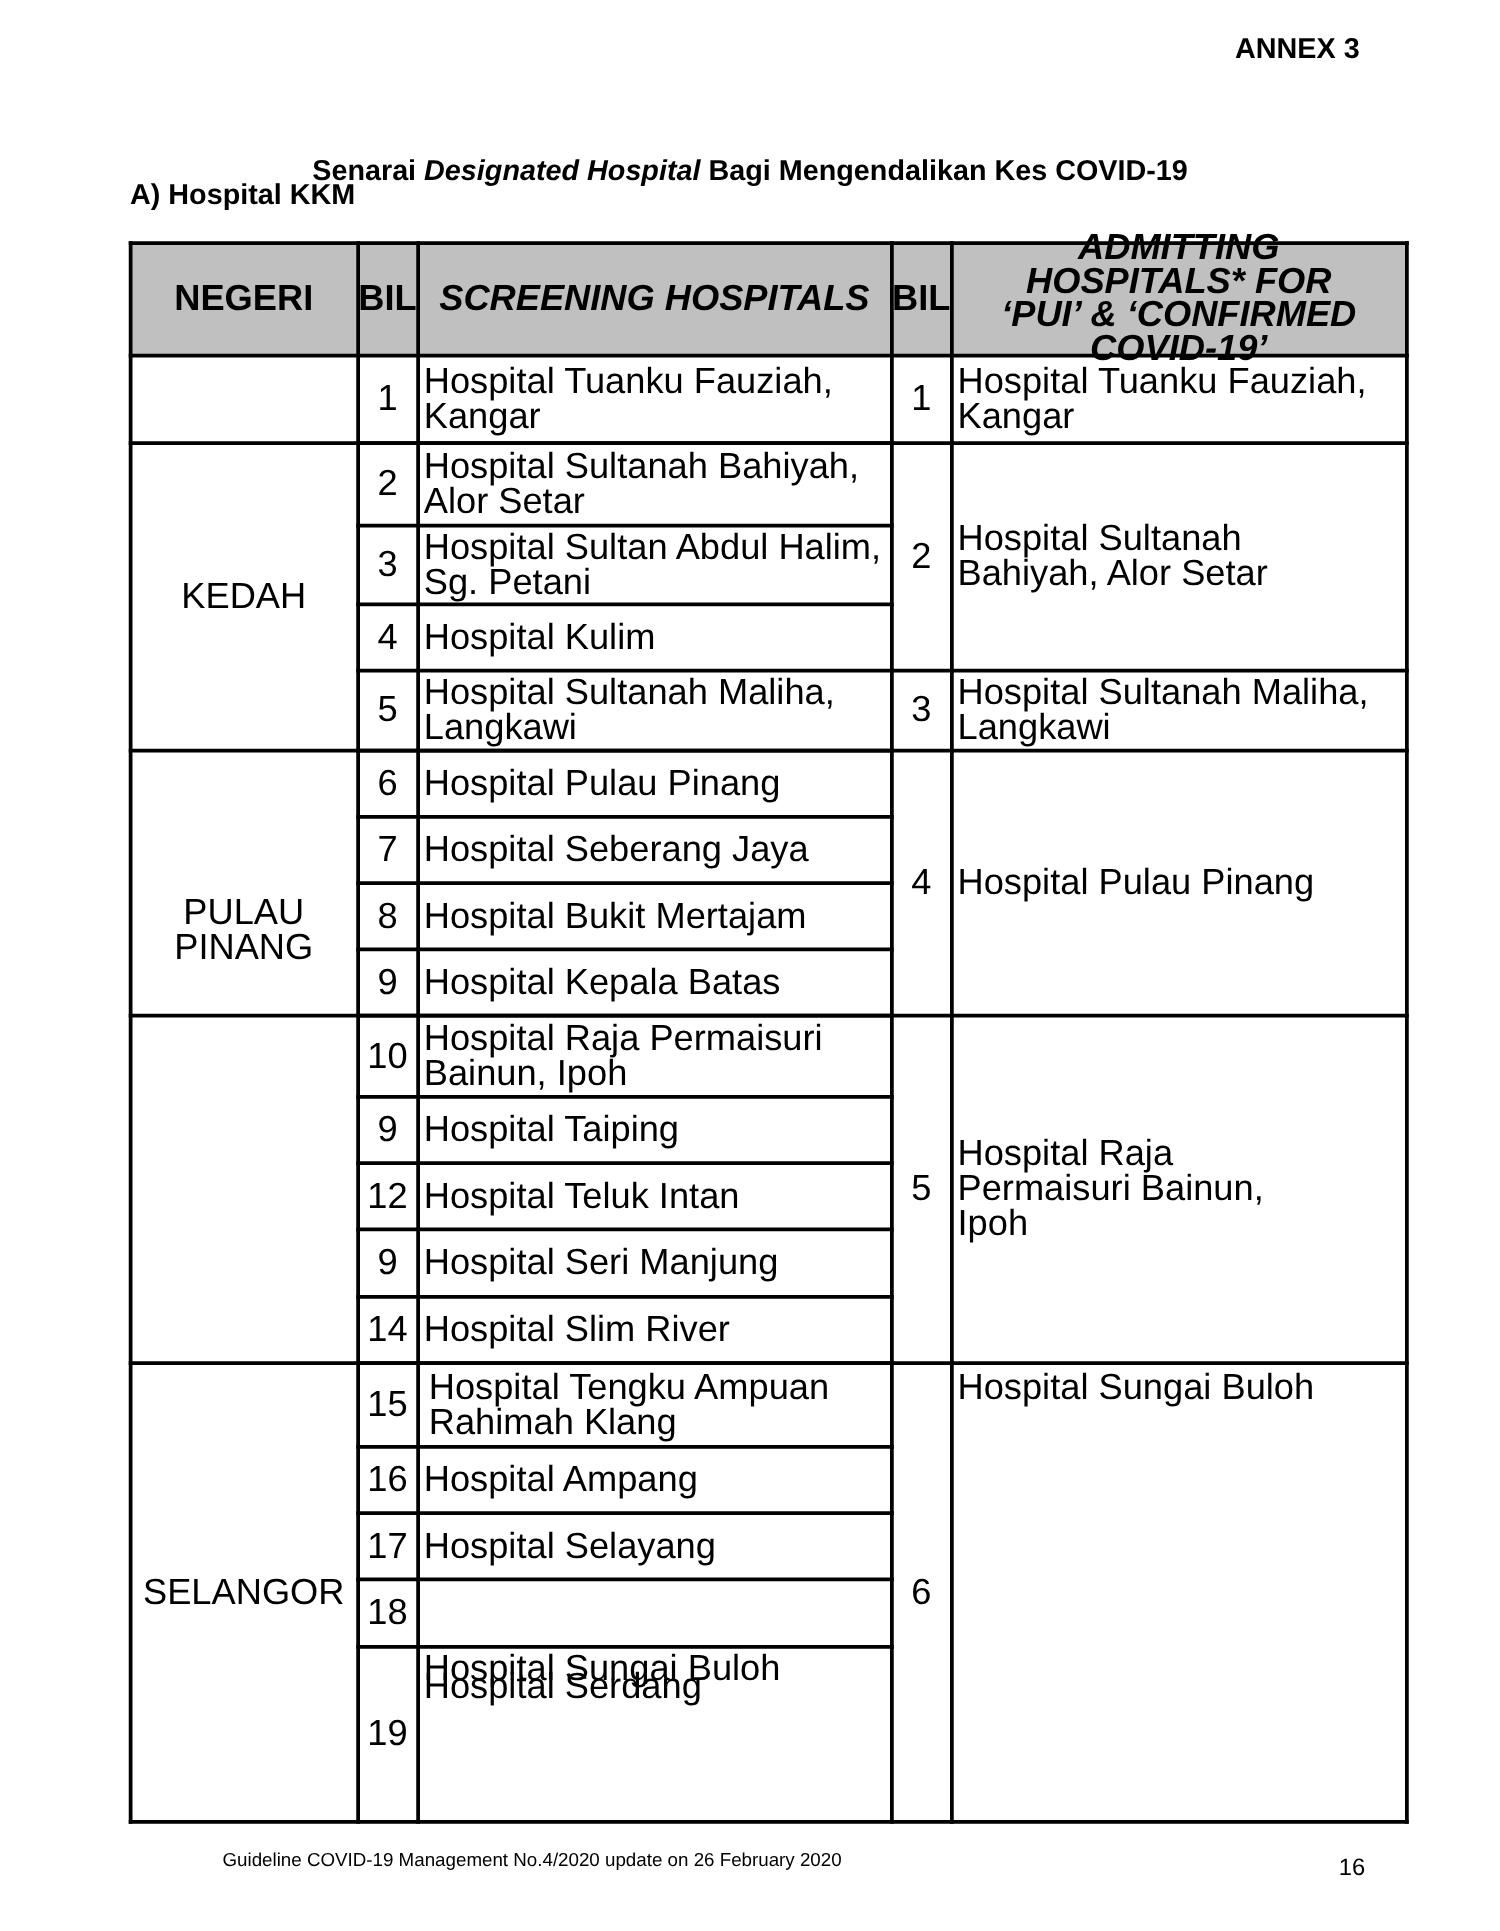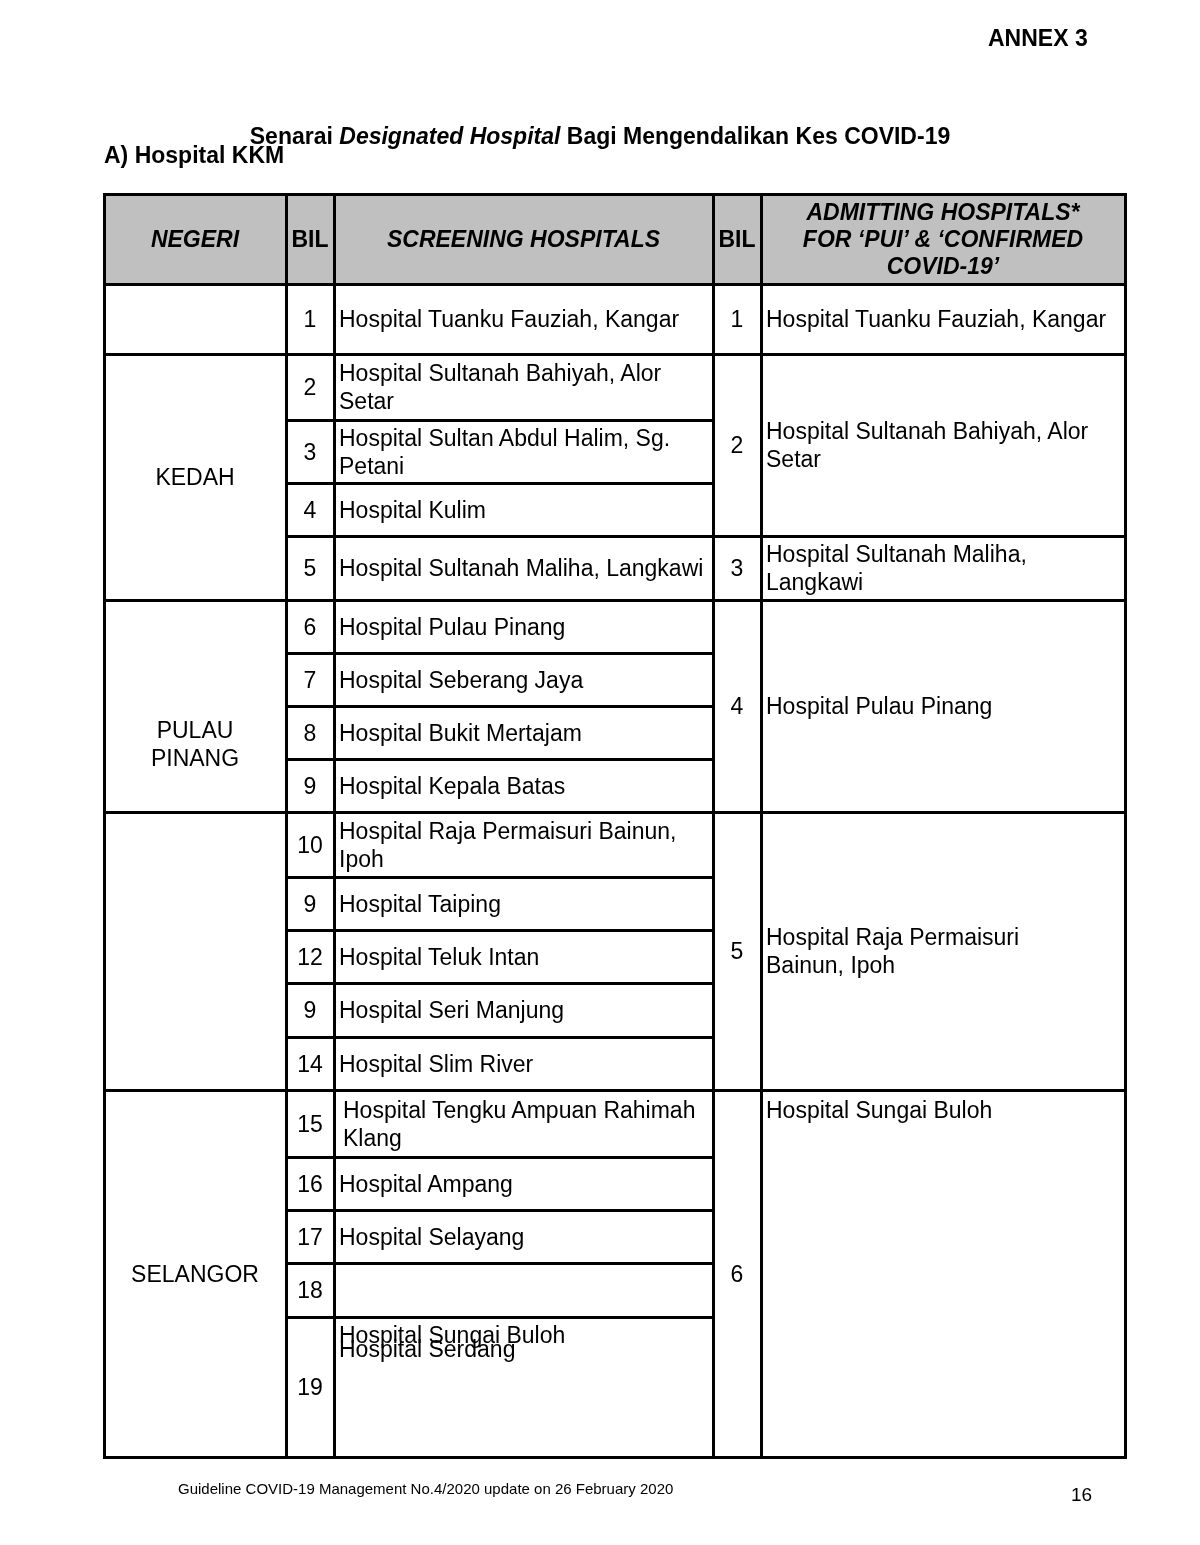--- a/index.html
+++ b/index.html
@@ -5,39 +5,39 @@
   html, body { margin:0; padding:0; background:#fff; }
   body { width:1200px; height:1545px; position:relative; overflow:hidden;
          font-family:"Liberation Sans", sans-serif; color:#000; }
   .abs { position:absolute; }
   #annex { left:988px; top:25px; font-size:23px; font-weight:bold; }
   #title { left:0; width:1200px; top:76px; text-align:center; font-size:23px; font-weight:bold;margin-top:47px; }
   #title i { font-style:italic; }
   #section { left:104px; top:142px; font-size:23px; font-weight:bold; }
   #tbl { left:103px; top:192px; width:1023px; height:1266px; }
   .cell { position:absolute; box-sizing:border-box; display:flex; align-items:center;
-          font-size:23px; line-height:28px; }
+          font-size:29px; line-height:28px; }
   .hdr { background:#c0c0c0; font-weight:bold; justify-content:center; text-align:center; }
   .hdr.it { font-style:italic; }
   .ctr { justify-content:center; text-align:center; }
   .txt { padding-left:5px; padding-right:4px; }
   .top { align-items:flex-start; padding-top:6px; }
   .line { position:absolute; background:#000; }
   #footer { left:178px; top:1480px; font-size:15px; }
   #pagenum { left:1071px; top:1484px; font-size:19px; }
 </style>
 </head>
 <body>
 
 <div id="annex" class="abs">ANNEX 3</div>
 <div id="title" class="abs"><span>Senarai </span><i>Designated Hospital</i><span> Bagi Mengendalikan Kes  COVID-19</span></div>
 <div id="section" class="abs">A) Hospital KKM</div>
 
 <div id="tbl" class="abs">
-    <div class="cell hdr" style="left: 1px; top: 2px; width: 182px; height: 90px; font-style: italic;">NEGERI</div>
+    <div class="cell hdr" style="left: 1px; top: 2px; width: 182px; height: 90px;">NEGERI</div>
     <div class="cell hdr" style="left: 183px; top: 2px; width: 48px; height: 90px;">BIL</div>
     <div class="cell hdr it" style="left: 231px; top: 2px; width: 379px; height: 90px;">SCREENING HOSPITALS</div>
     <div class="cell hdr" style="left: 610px; top: 2px; width: 48px; height: 90px;">BIL</div>
     <div class="cell hdr it" style="left: 658px; top: 2px; width: 364px; height: 90px; padding: 0px 28px; line-height: 27px;">ADMITTING HOSPITALS* FOR ‘PUI’ &amp; ‘CONFIRMED COVID-19’</div>
     <div class="cell ctr" style="left: 1px; top: 162px; width: 182px; height: 246px;">KEDAH</div>
     <div class="cell ctr" style="left: 1px; top: 408px; width: 182px; height: 212px; padding: 0px 35px; margin-top: 38px;">PULAU PINANG</div>
     <div class="cell ctr" style="left: 1px; top: 898px; width: 182px; height: 367px;">SELANGOR</div>
     <div class="cell ctr" style="left: 183px; top: 92px; width: 48px; height: 70px;">1</div>
     <div class="cell txt" style="left: 231px; top: 92px; width: 379px; height: 70px;">Hospital Tuanku Fauziah, Kangar</div>
     <div class="cell ctr" style="left: 183px; top: 162px; width: 48px; height: 66px;">2</div>

